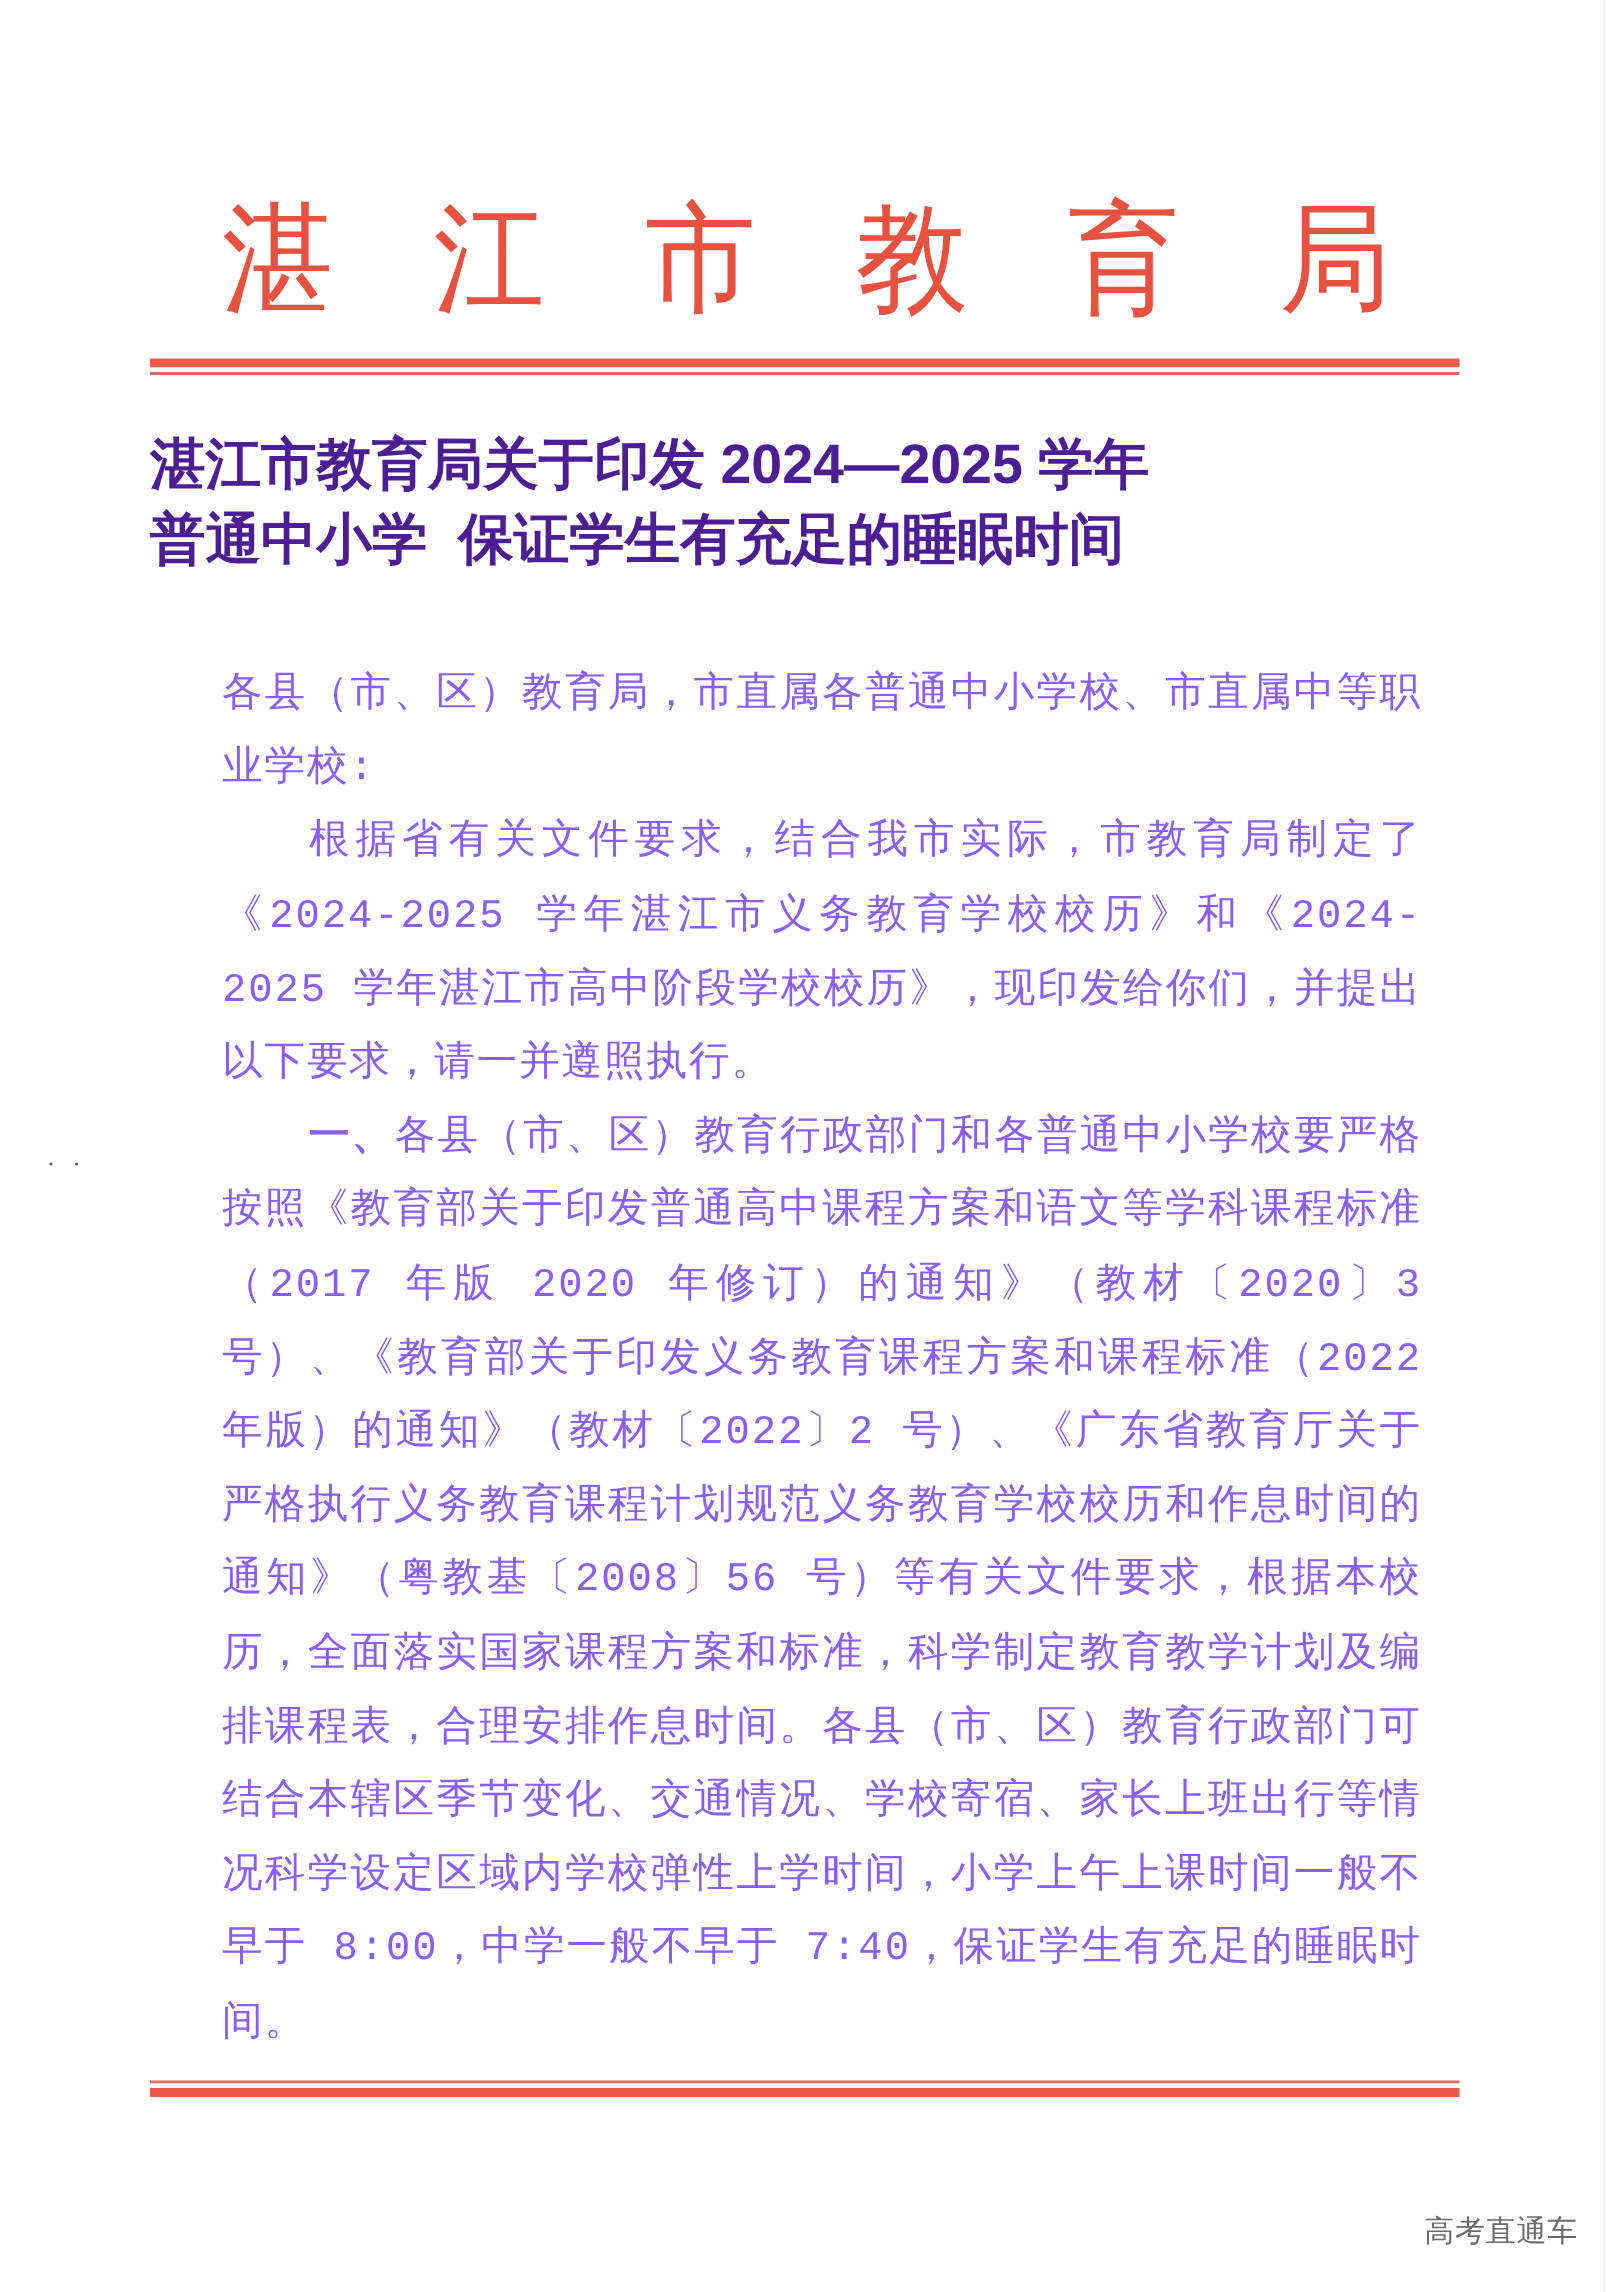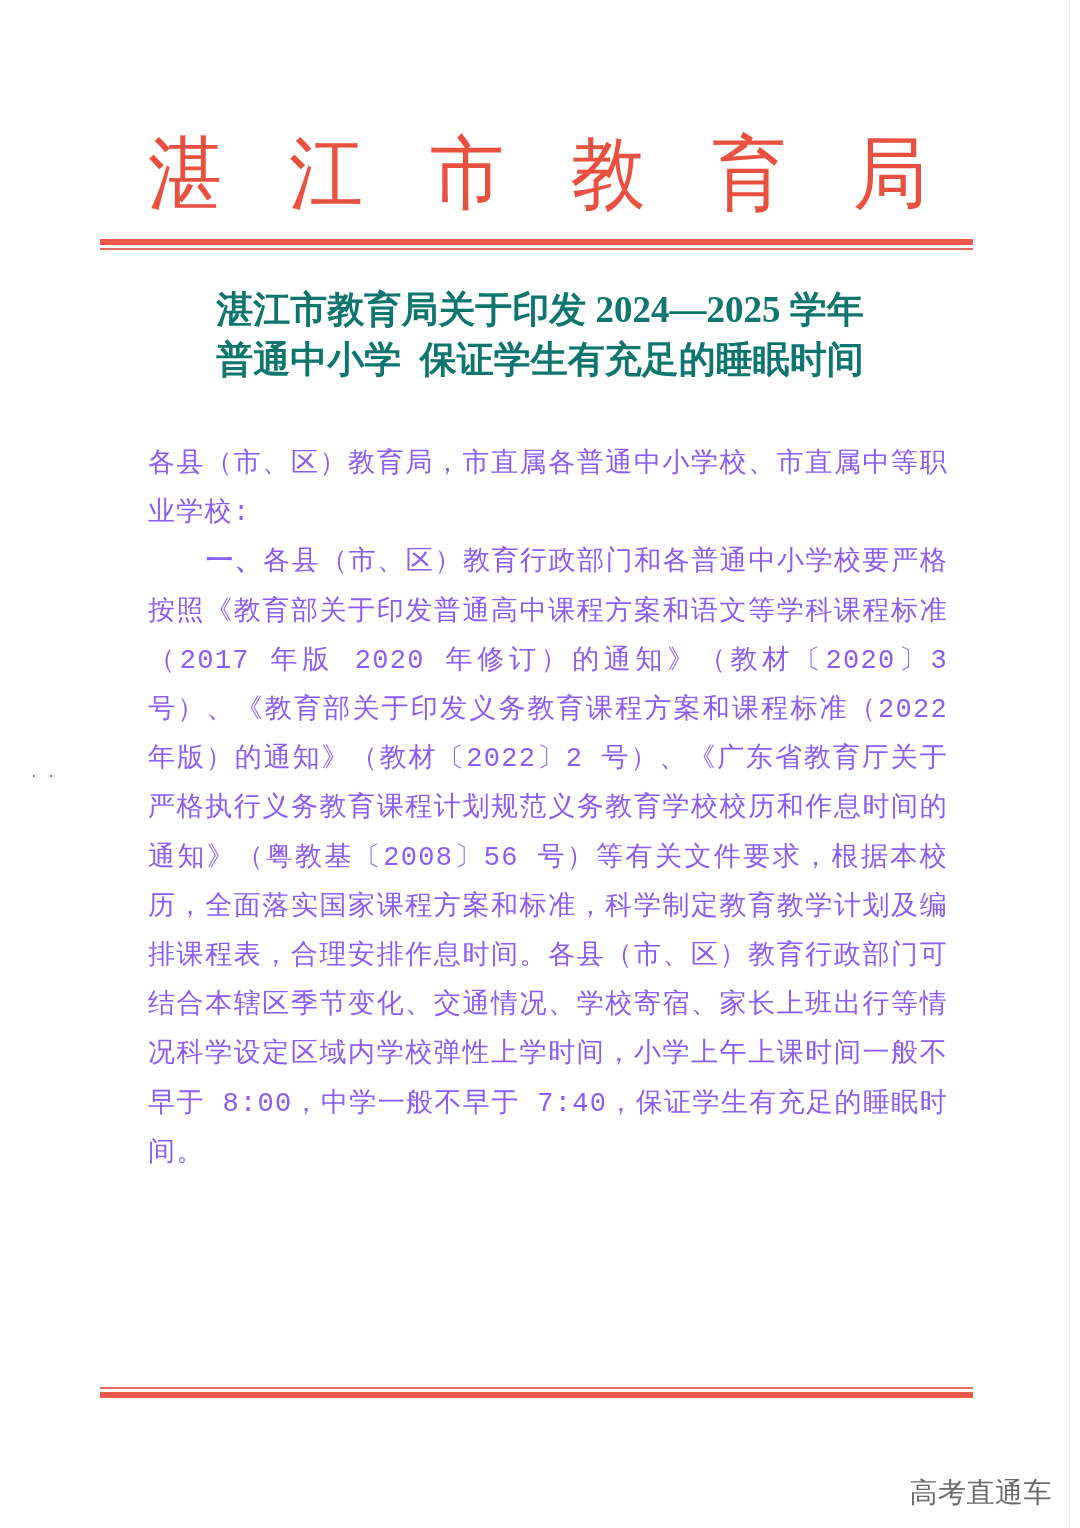--- a/index.html
+++ b/index.html
@@ -71,26 +71,26 @@
     }
     .rule-top { top: 239px; }
     .rule-bottom { top: 1387px; }
 
     
     .doc-title {
       position: absolute;
       left: 100px;
       top: 285px;
       width: 880px;
-      text-align: center;
-      font-family: Liberation Serif, serif;
+      text-align: left;
+      font-family: Liberation Sans, sans-serif;
       font-weight: bold;
       font-size: 37px;
       line-height: 50px;
-      color: #0f766e;
+      color: #4c1d95;
       letter-spacing: 0px;
     }
     .doc-title div { white-space: nowrap; }
 
     
     .doc-body {
       position: absolute;
       left: 148px;
       top: 440px;
       width: 800px;
@@ -115,21 +115,21 @@
       background: #555;
       border-radius: 1px;
     }
 
     
     .watermark {
       position: absolute;
       right: 28px;
       top: 1474px;
       font-family: "DejaVu Sans", "Liberation Sans", sans-serif;
-      font-size: 28px;
+      font-size: 20px;
       color: #6b6b6b;
       letter-spacing: 0.5px;
     }
   </style>
 </head>
 <body>
 
 <div class="page">
 
   <div class="right-edge"></div>
@@ -149,20 +149,21 @@
     <div class="thin"></div>
   </div>
 
   <div class="doc-title">
     <div>湛江市教育局关于印发 2024—2025 学年</div>
     <div style="white-space: pre;">普通中小学  保证学生有充足的睡眠时间</div>
   </div>
 
   <div class="doc-body">
     <p>各县（市、区）教育局，市直属各普通中小学校、市直属中等职业学校:</p>
+    <p class="indent">根据省有关文件要求，结合我市实际，市教育局制定了《2024-2025 学年湛江市义务教育学校校历》和《2024-2025 学年湛江市高中阶段学校校历》，现印发给你们，并提出以下要求，请一并遵照执行。</p>
     <p class="indent"><span class="lead-bold">一、</span><span>各县（市、区）教育行政部门和各普通中小学校要严格按照《教育部关于印发普通高中课程方案和语文等学科课程标准（2017 年版 2020 年修订）的通知》（教材〔2020〕3 号）、《教育部关于印发义务教育课程方案和课程标准（2022 年版）的通知》（教材〔2022〕2 号）、《广东省教育厅关于严格执行义务教育课程计划规范义务教育学校校历和作息时间的通知》（粤教基〔2008〕56 号）等有关文件要求，根据本校历，全面落实国家课程方案和标准，科学制定教育教学计划及编排课程表，合理安排作息时间。各县（市、区）教育行政部门可结合本辖区季节变化、交通情况、学校寄宿、家长上班出行等情况科学设定区域内学校弹性上学时间，小学上午上课时间一般不早于 8:00，中学一般不早于 7:40，保证学生有充足的睡眠时间。</span></p>
   </div>
 
   <div class="speck" style="left:33px; top:775px;"></div>
   <div class="speck" style="left:50px; top:775px;"></div>
 
   <div class="rule rule-bottom">
     <div class="thin"></div>
     <div class="gap"></div>
     <div class="thick"></div>

